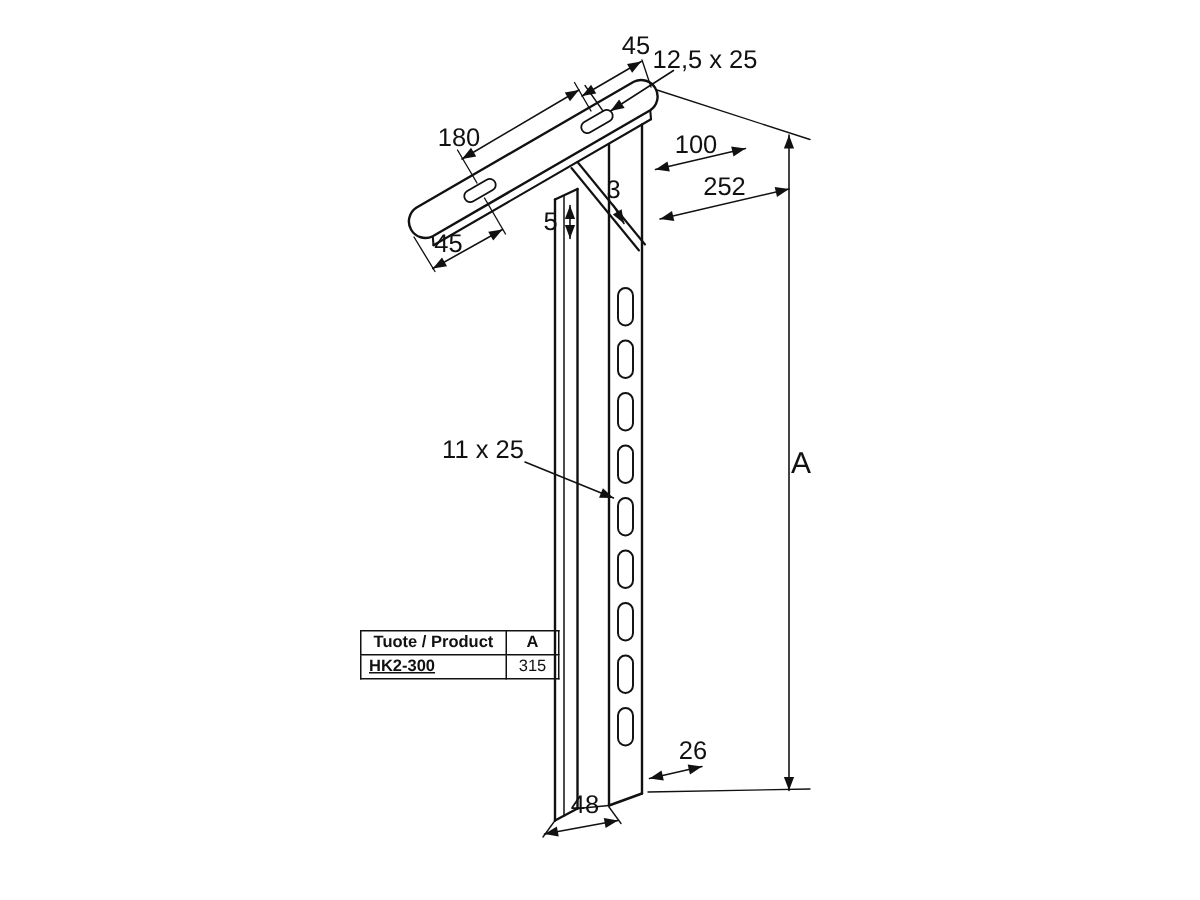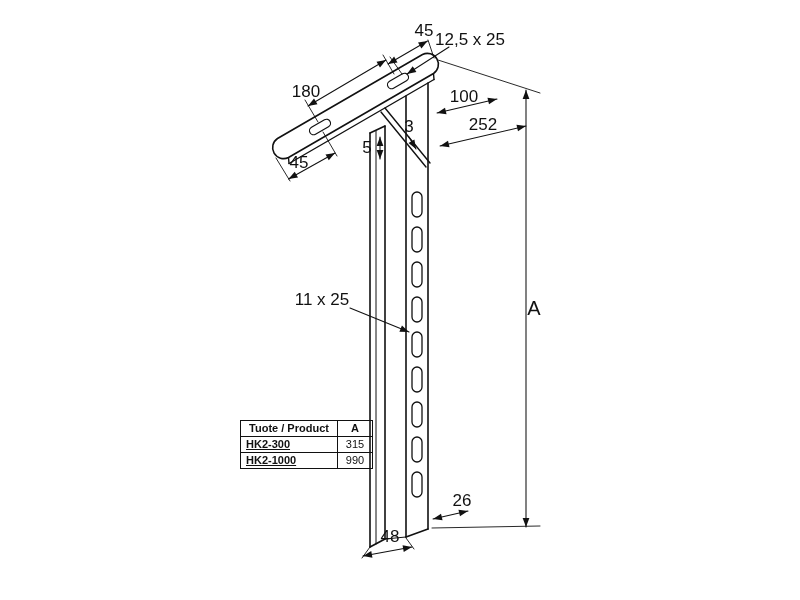--- a/index.html
+++ b/index.html
@@ -155,21 +155,17 @@
         <tr>
           <th>Tuote / Product</th>
           <th>A</th>
         </tr>
       </thead>
       <tbody>
         <tr>
           <td class="prod">HK2-300</td>
           <td class="val">315</td>
         </tr>
-        <tr>
-          <td class="prod">HK2-1000</td>
-          <td class="val">990</td>
-        </tr>
       </tbody>
     </table>
   </div>
 
 </div>
 
 </body></html>

